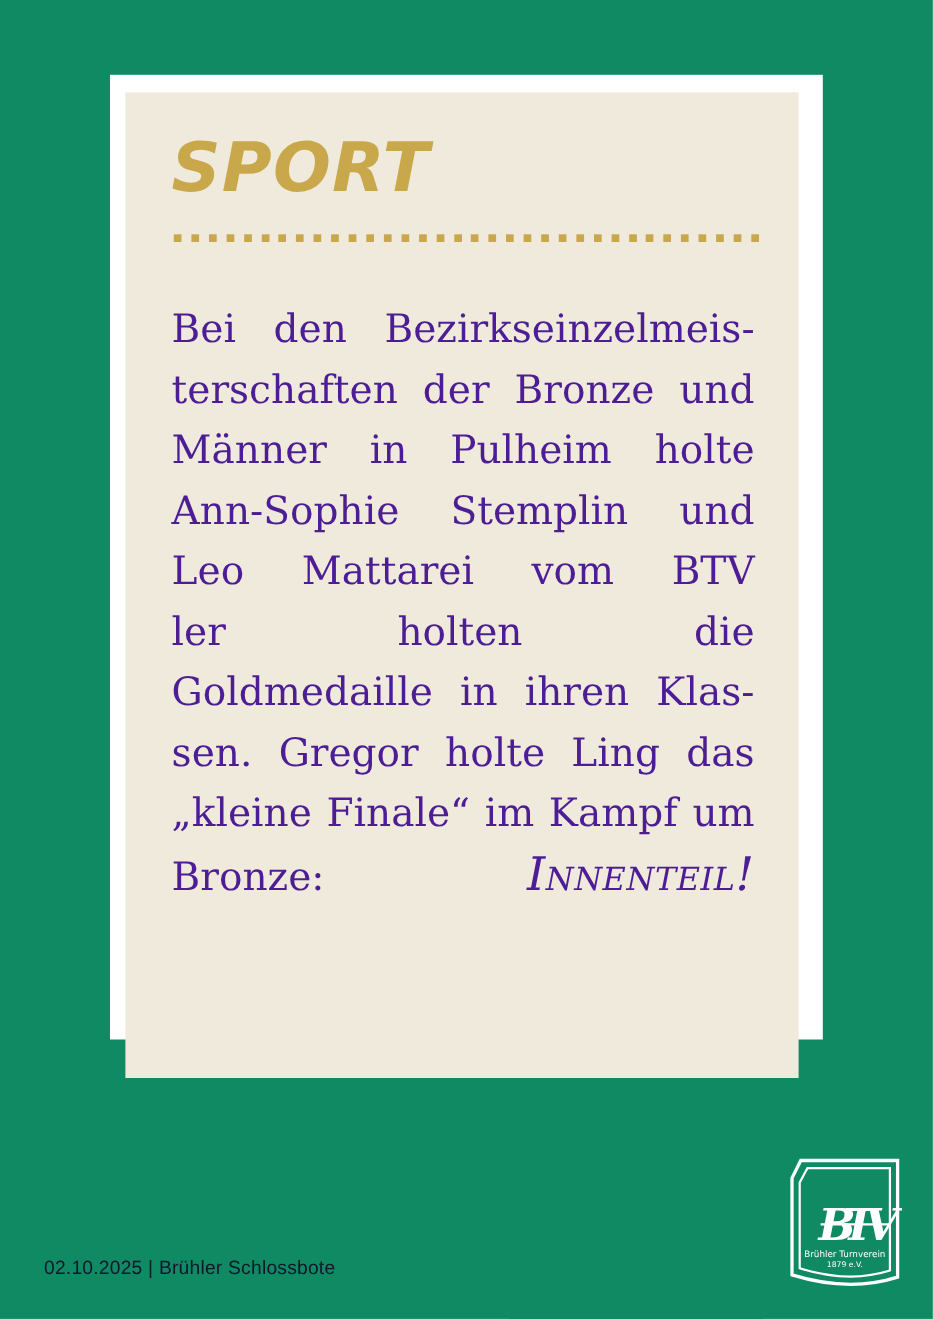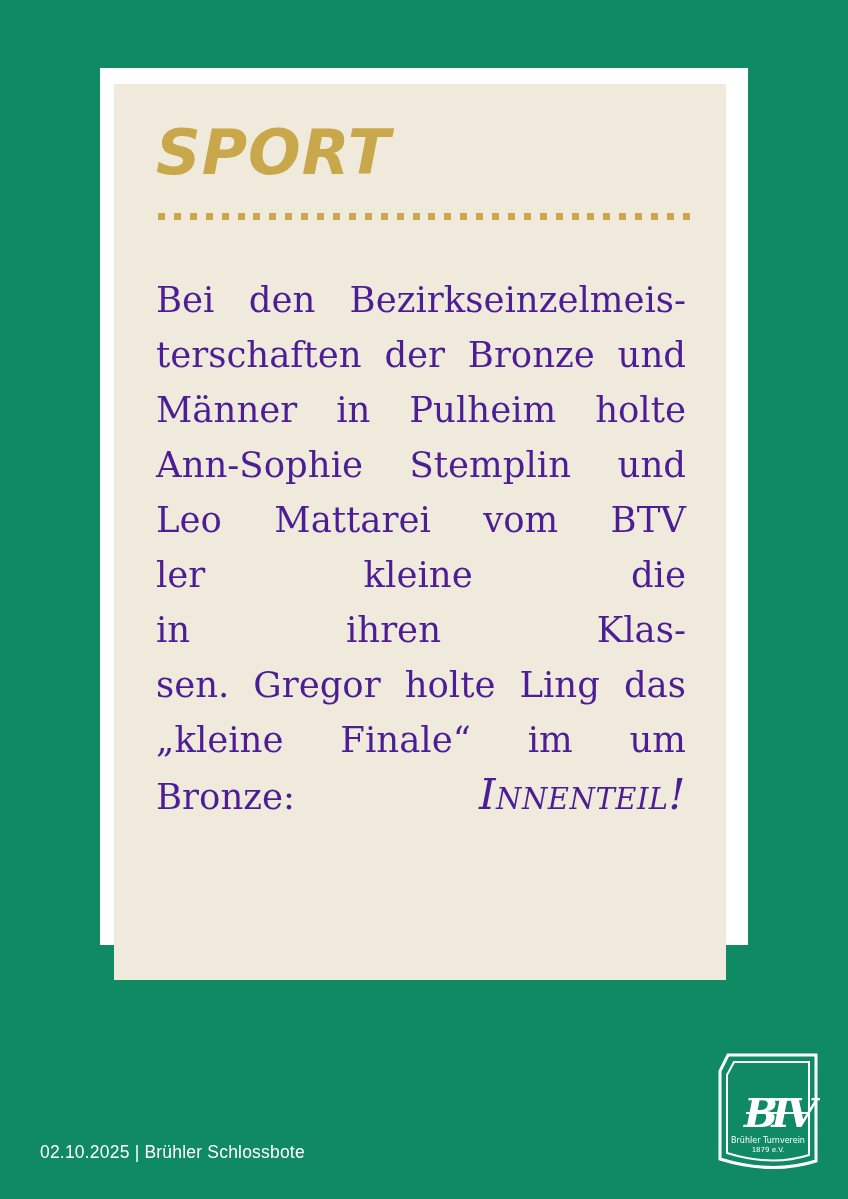--- a/index.html
+++ b/index.html
@@ -106,21 +106,21 @@
     align-items: baseline;
     justify-content: space-between;
     width: 100%;
   }
 
   
   .footer-credit {
     position: absolute;
     left: 40px;
     bottom: 36px;
-    color: #ffffff;
+    color: #0f172a;
     font-size: 17.5px;
     letter-spacing: 0.2px;
     font-family: "Liberation Sans", sans-serif;
   }
 
   
   .btv-logo {
     position: absolute;
     right: 28px;
     bottom: 22px;
@@ -173,24 +173,24 @@
         <i></i>
         <i></i>
       </div>
 
     <div class="article-body">
       <div class="line just"><span>Bei</span><span>den</span><span>Bezirkseinzelmeis-</span></div>
       <div class="line just"><span>terschaften</span><span>der</span><span>Bronze</span><span>und</span></div>
       <div class="line just"><span>Männer</span><span>in</span><span>Pulheim</span><span>holte</span></div>
       <div class="line just"><span>Ann-Sophie</span><span>Stemplin</span><span>und</span></div>
       <div class="line just"><span>Leo</span><span>Mattarei</span><span>vom</span><span>BTV</span></div>
-      <div class="line just"><span>ler</span><span>kleine</span><span>die</span></div>
-      <div class="line just"><span>in</span><span>ihren</span><span>Klas-</span></div>
+      <div class="line just"><span>ler</span><span>holten</span><span>die</span></div>
+      <div class="line just"><span>Goldmedaille</span><span>in</span><span>ihren</span><span>Klas-</span></div>
       <div class="line just"><span>sen.</span><span>Gregor</span><span>holte</span><span>Ling</span><span>das</span></div>
-      <div class="line just"><span>„kleine</span><span>Finale“</span><span>im</span><span>um</span></div>
+      <div class="line just"><span>„kleine</span><span>Finale“</span><span>im</span><span>Kampf</span><span>um</span></div>
       <div class="line last">
         <span class="bronze-row">
           <span>Bronze:</span>
           <span class="kicker">Innenteil!</span>
         </span>
       </div>
     </div>
 
   </div>
 </div>

